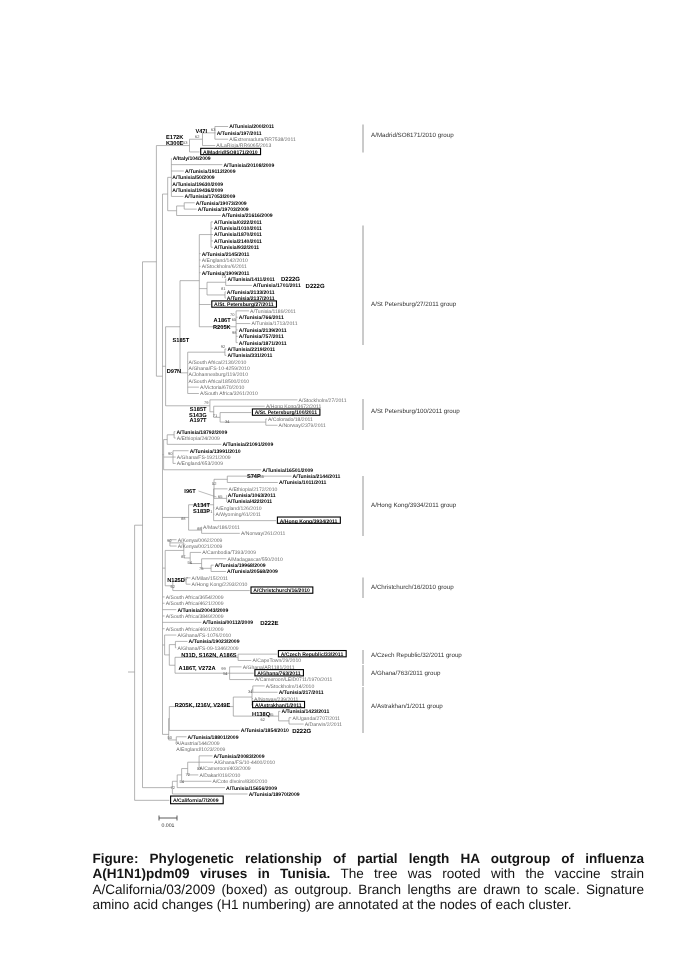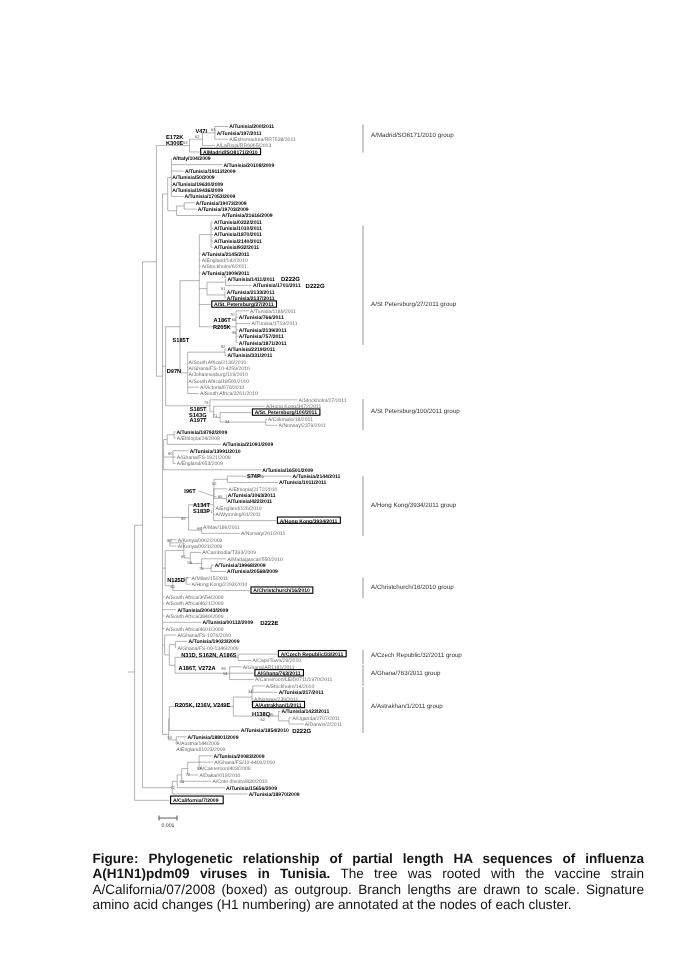--- a/index.html
+++ b/index.html
@@ -450,15 +450,15 @@
         <text x="371" y="708" font-size="6.22" fill="#333">A/Astrakhan/1/2011 group</text>
       </g>
       <g>
         <line x1="159" y1="818" x2="177" y2="818" stroke="#333" stroke-width="0.8"></line>
         <line x1="159" y1="815.5" x2="159" y2="820.5" stroke="#333" stroke-width="0.8"></line>
         <line x1="177" y1="815.5" x2="177" y2="820.5" stroke="#333" stroke-width="0.8"></line>
         <text x="168" y="827" font-size="5.2" text-anchor="middle" fill="#333">0.001</text>
       </g>
     </svg>
   <div class="caption">
-    <span class="hd">Figure: Phylogenetic relationship of partial length HA sequences of influenza A(H1N1)pdm09 viruses in Tunisia.</span><span> The tree was rooted with the vaccine strain A/California/07/2008 (boxed) as outgroup. Branch lengths are drawn to scale. Signature amino acid changes (H1 numbering) are annotated at the nodes of each cluster.</span>
+    <span class="hd">Figure: Phylogenetic relationship of partial length HA outgroup of influenza A(H1N1)pdm09 viruses in Tunisia.</span><span> The tree was rooted with the vaccine strain A/California/03/2009 (boxed) as outgroup. Branch lengths are drawn to scale. Signature amino acid changes (H1 numbering) are annotated at the nodes of each cluster.</span>
   </div>
 </div>
 
 </body></html>

